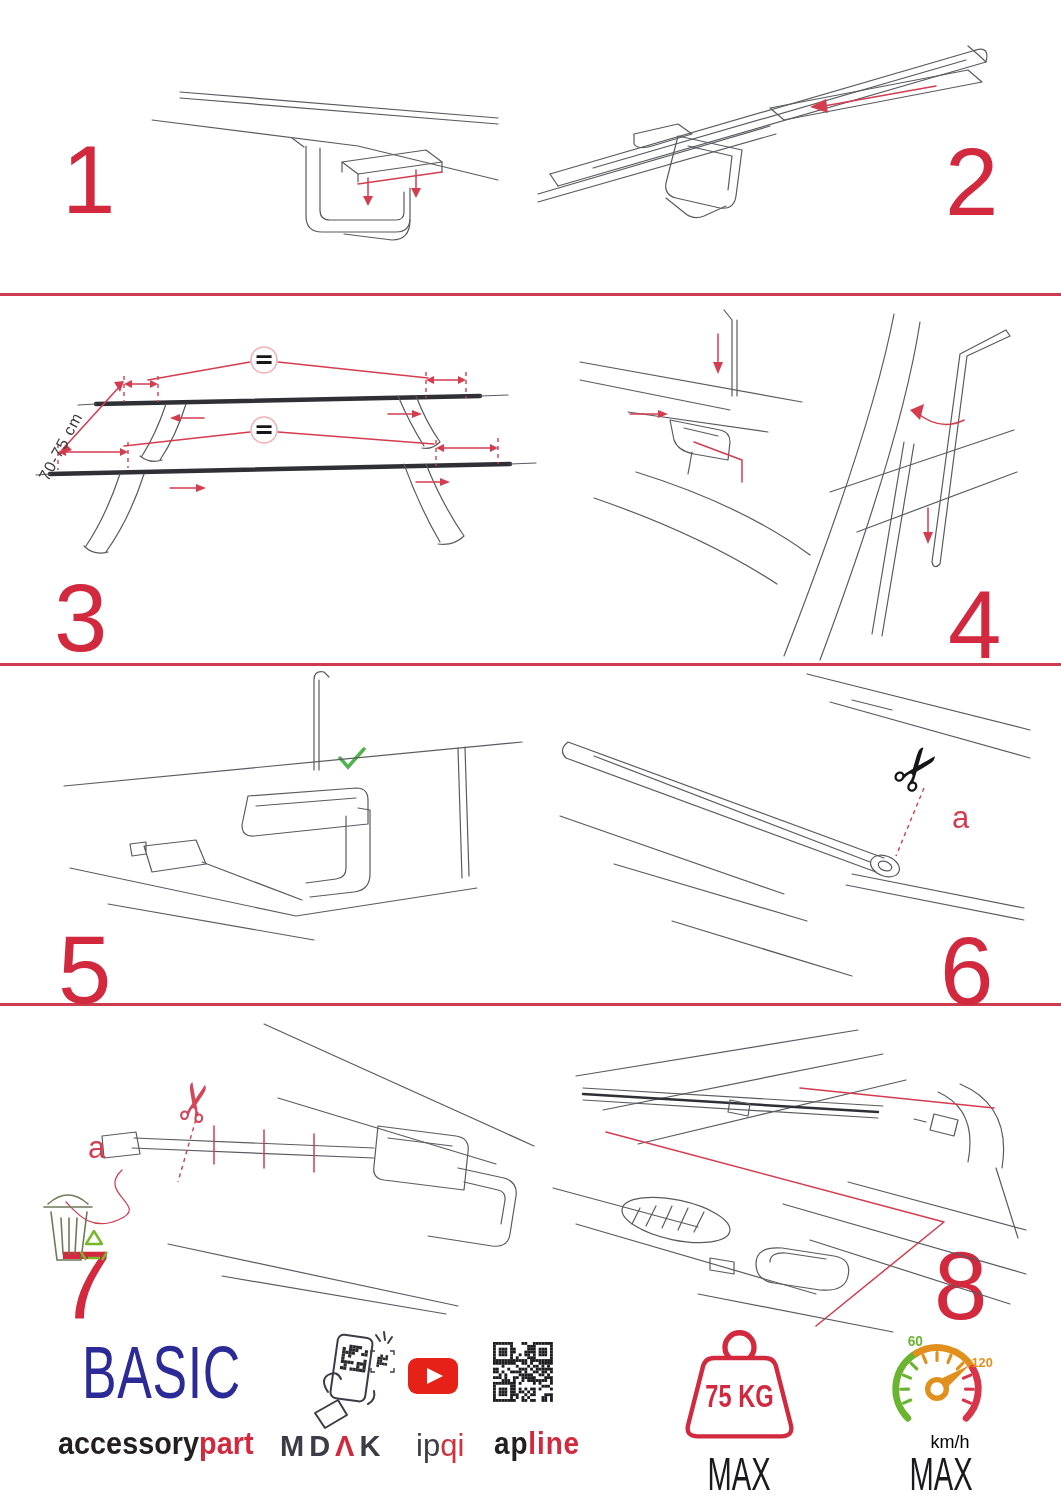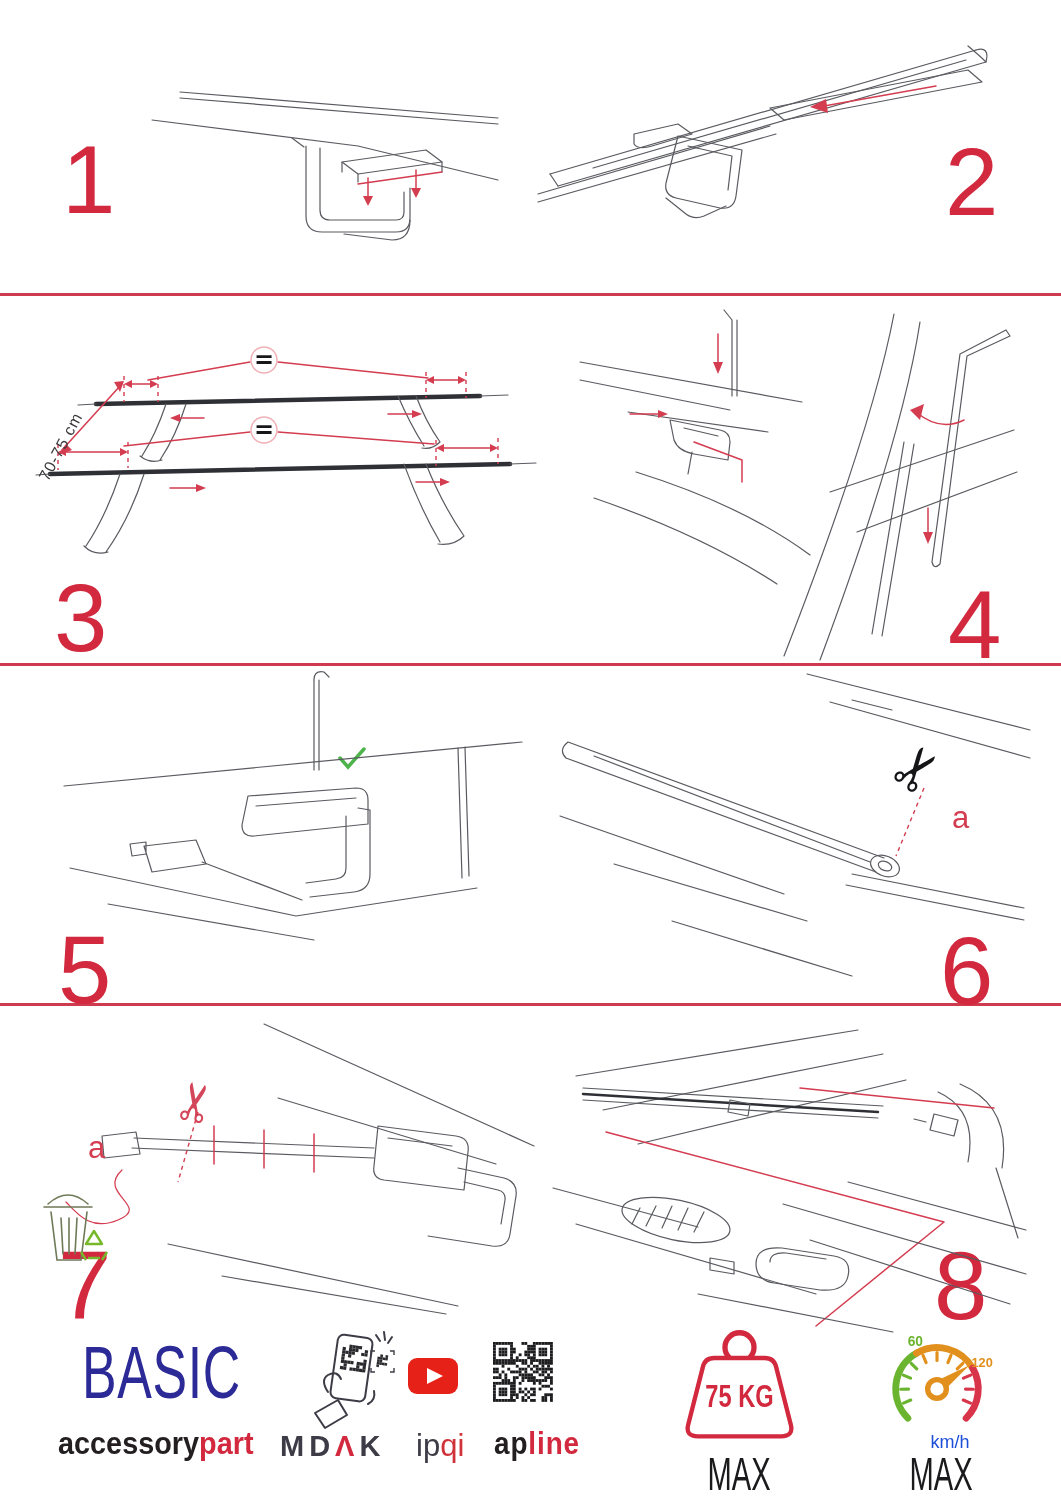--- a/index.html
+++ b/index.html
@@ -25,21 +25,21 @@
   .brandword{position:absolute;font-weight:700;color:#3d3c46;}
   .mdak{left:296px;top:1430px;font-size:29px;letter-spacing:5px;}
   .mdak .red{color:#d2293e;}
   .ipqi{left:408px;top:1428px;font-size:31px;font-weight:400;color:#3d3c46;margin-left:8px;}
   .ipqi .red{color:#cf3339;}
   .apline{left:494px;top:1426px;font-size:31px;letter-spacing:1px;transform:scaleX(.9);
           transform-origin:left top;color:#231f20;}
   .apline .red{color:#d2293e;}
   .maxtext{position:absolute;width:110px;text-align:center;font-size:47px;line-height:1;color:#1a1a1c;
            transform:scaleX(0.62);transform-origin:center top;letter-spacing:0px;}
-  .kmh{position:absolute;left:915px;top:1432px;width:70px;text-align:center;font-size:18px;color:#1d4ed8;}
+  .kmh{position:absolute;left:915px;top:1432px;width:70px;text-align:center;font-size:18px;color:#000000;}
 </style>
 </head>
 <body>
 
 <div class="page">
 
   <div class="sep" style="top:293px"></div>
   <div class="sep" style="top:663px"></div>
   <div class="sep" style="top:1003px"></div>
 

